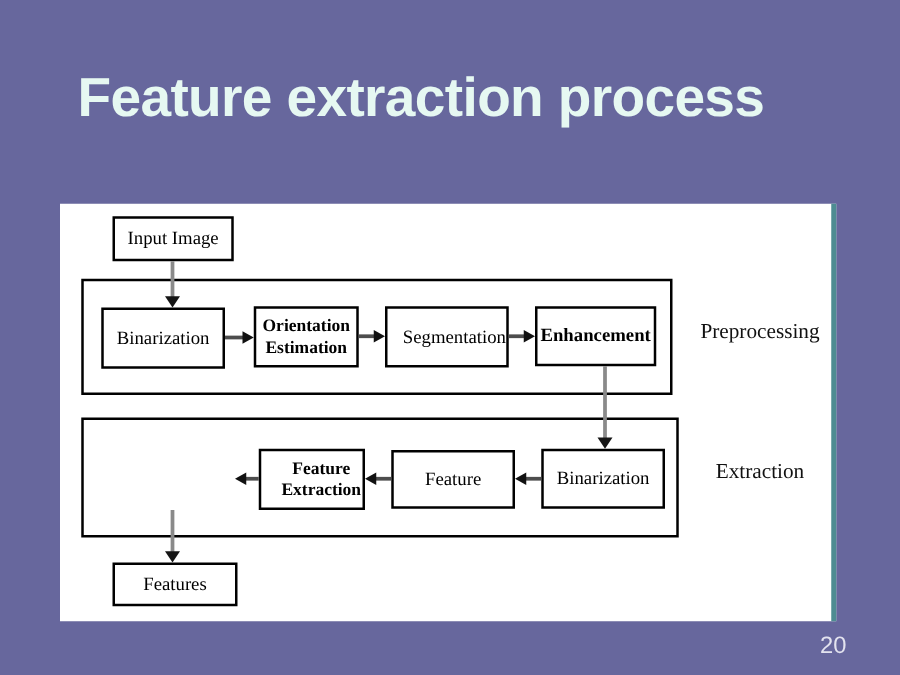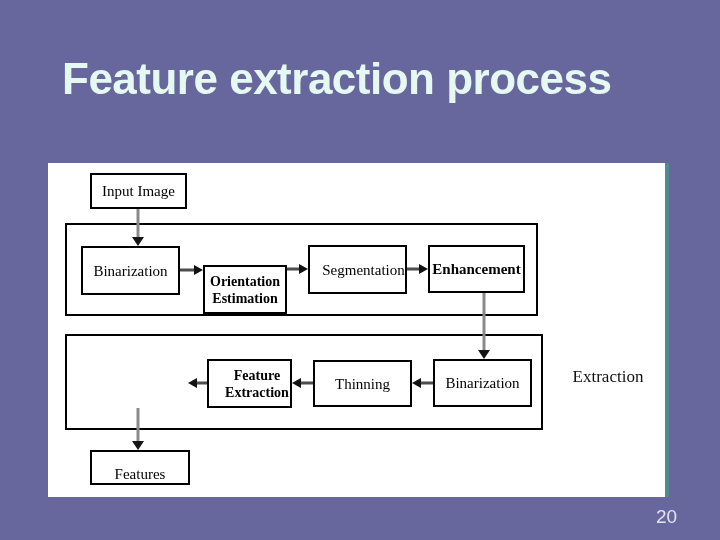--- a/index.html
+++ b/index.html
@@ -59,53 +59,54 @@
     <div class="box" style="left:42px;top:10px;width:97px;height:36px;align-items:center;">
       <span>Input Image</span>
     </div>
 
     <div class="group" style="left:17px;top:60px;width:473px;height:93px;"></div>
 
     <div class="box" style="left:33px;top:83px;width:99px;height:49px;">
       <span>Binarization</span>
     </div>
 
-    <div class="box small" style="left:155px;top:82px;width:84px;height:49px;margin-top:20px;">
+    <div class="box small" style="left:155px;top:82px;width:84px;height:49px;">
       <span>Orientation Estimation</span>
     </div>
 
     <div class="box" style="left:260px;top:82px;width:99px;height:49px;padding-left:12px;">
       <span>Segmentation</span>
     </div>
 
     <div class="box" style="left:380px;top:82px;width:97px;height:48px;font-weight:bold;">
       <span>Enhancement</span>
     </div>
 
+    <div class="side-label" style="left:503px;top:91px;width:114px;">Preprocessing</div>
 
     <div class="group" style="left:17px;top:171px;width:478px;height:96px;"></div>
 
 
     <div class="box small" style="left:159px;top:196px;width:85px;height:49px;padding-left:15px;">
       <span>Feature Extraction</span>
     </div>
 
     <div class="box" style="left:265px;top:197px;width:99px;height:47px;">
-      <span>Thinning</span>
+      <span>Feature</span>
     </div>
 
     <div class="box" style="left:385px;top:196px;width:99px;height:48px;">
       <span>Binarization</span>
     </div>
 
     <div class="side-label" style="left:503px;top:203px;width:114px;">
       <div>Extraction</div>
     </div>
 
-    <div class="box" style="left:42px;top:287px;width:100px;height:35px;align-items:flex-end;">
+    <div class="box" style="left:42px;top:287px;width:100px;height:35px;">
       <span>Features</span>
     </div>
 
     <div class="arrow" style="left:84px;top:46px;width:12px;height:37px;">
       <div class="vline"></div>
       <div class="vhead"></div>
     </div>
 
     <div class="arrow" style="left:430px;top:130px;width:12px;height:66px;">
       <div class="vline"></div>

